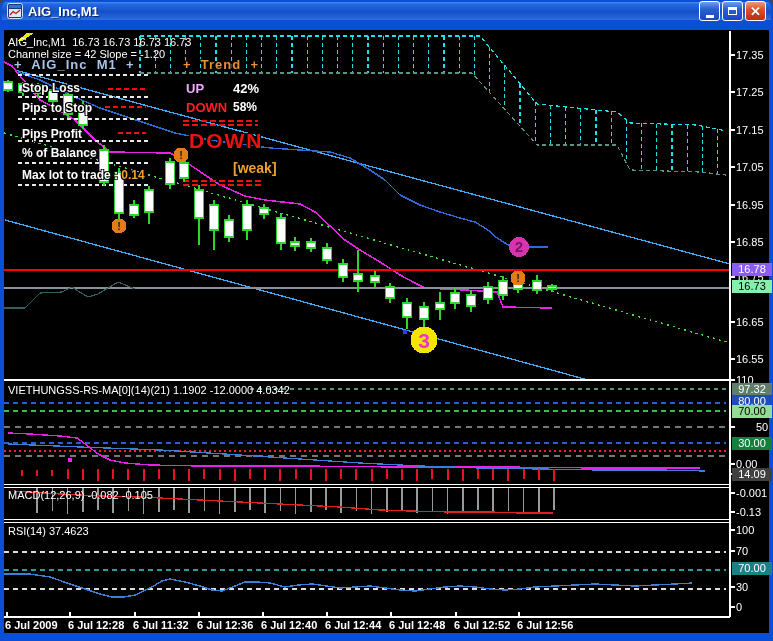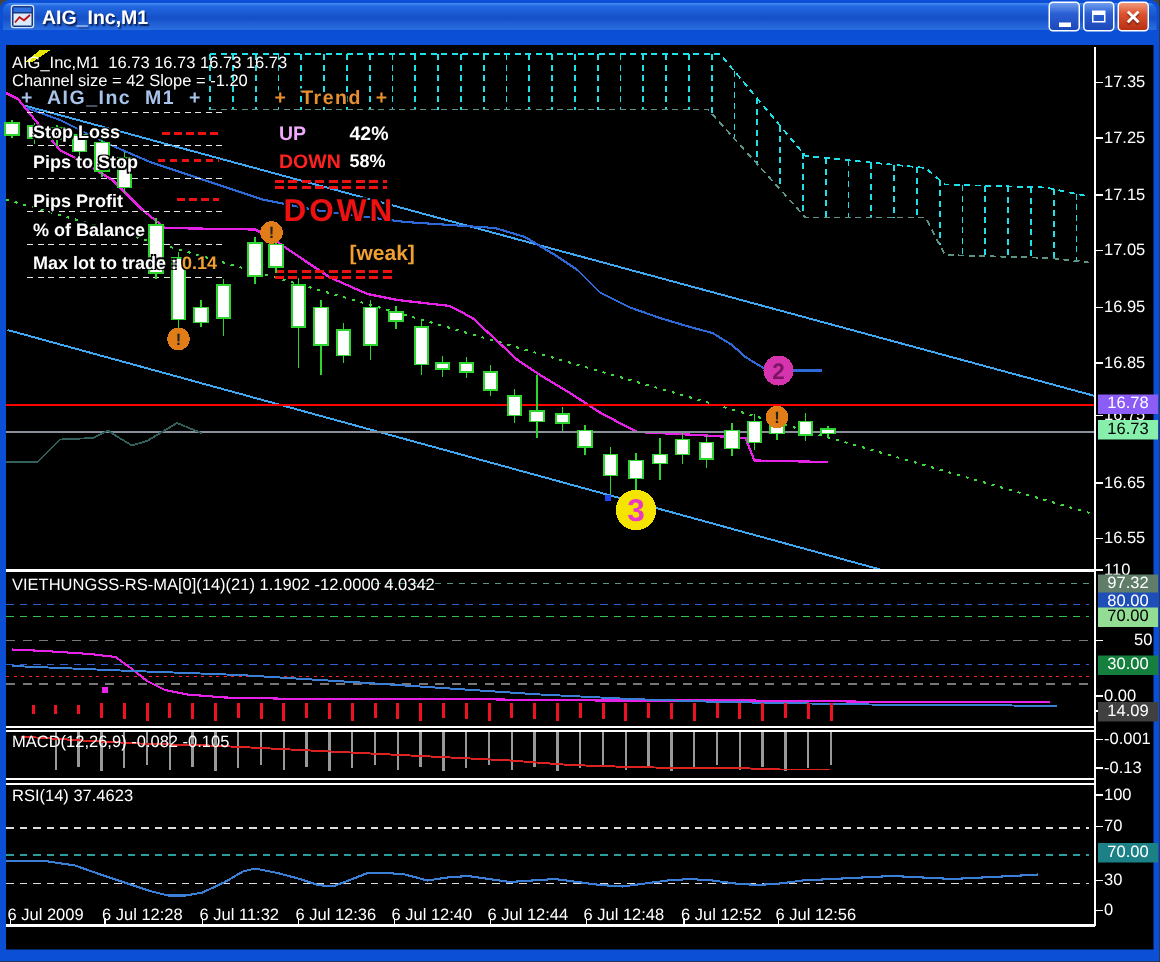--- a/index.html
+++ b/index.html
@@ -23,21 +23,21 @@
   .info{color:#fff;font-size:11px;}
   .hdr{font-size:13px;font-weight:bold;letter-spacing:1px;}
   .rowlab{color:#fff;font-size:12px;font-weight:bold;}
   .green{color:#f0abfc;} .redtx{color:#ff2020;} .white{color:#fff;} .orange{color:#f0a030;}
   .bigdown{color:#ee1111;font-size:21px;font-weight:bold;letter-spacing:2px;}
   .weak{color:#f0a030;font-size:14px;font-weight:bold;}
   .panelab{color:#fff;font-size:11px;}
   #price-axis,#p1-axis,#macd-axis,#rsi-axis{position:absolute;left:731px;top:0;width:42px;height:641px;z-index:3;}
   .tick{position:absolute;left:5px;color:#fff;font-size:11px;}
   .badge{position:absolute;left:1px;width:40px;height:13px;font-size:11px;text-align:center;line-height:13px;z-index:4;}
-  #time-axis{position:absolute;left:0;top:604px;width:773px;height:16px;z-index:3;}
+  #time-axis{position:absolute;left:0;top:619px;width:773px;height:16px;z-index:3;font-weight:bold;}
   .tlab{position:absolute;color:#fff;font-size:11px;top:0;}
 </style>
 </head>
 <body>
 
 <div class="window">
   <div class="client"></div>
 
   <svg id="gfx" width="773" height="641" viewBox="0 0 773 641" shape-rendering="crispEdges">
       <line x1="140" y1="36" x2="140" y2="73" stroke="#1ee0e8" stroke-width="1.2" stroke-dasharray="4,3"></line>

